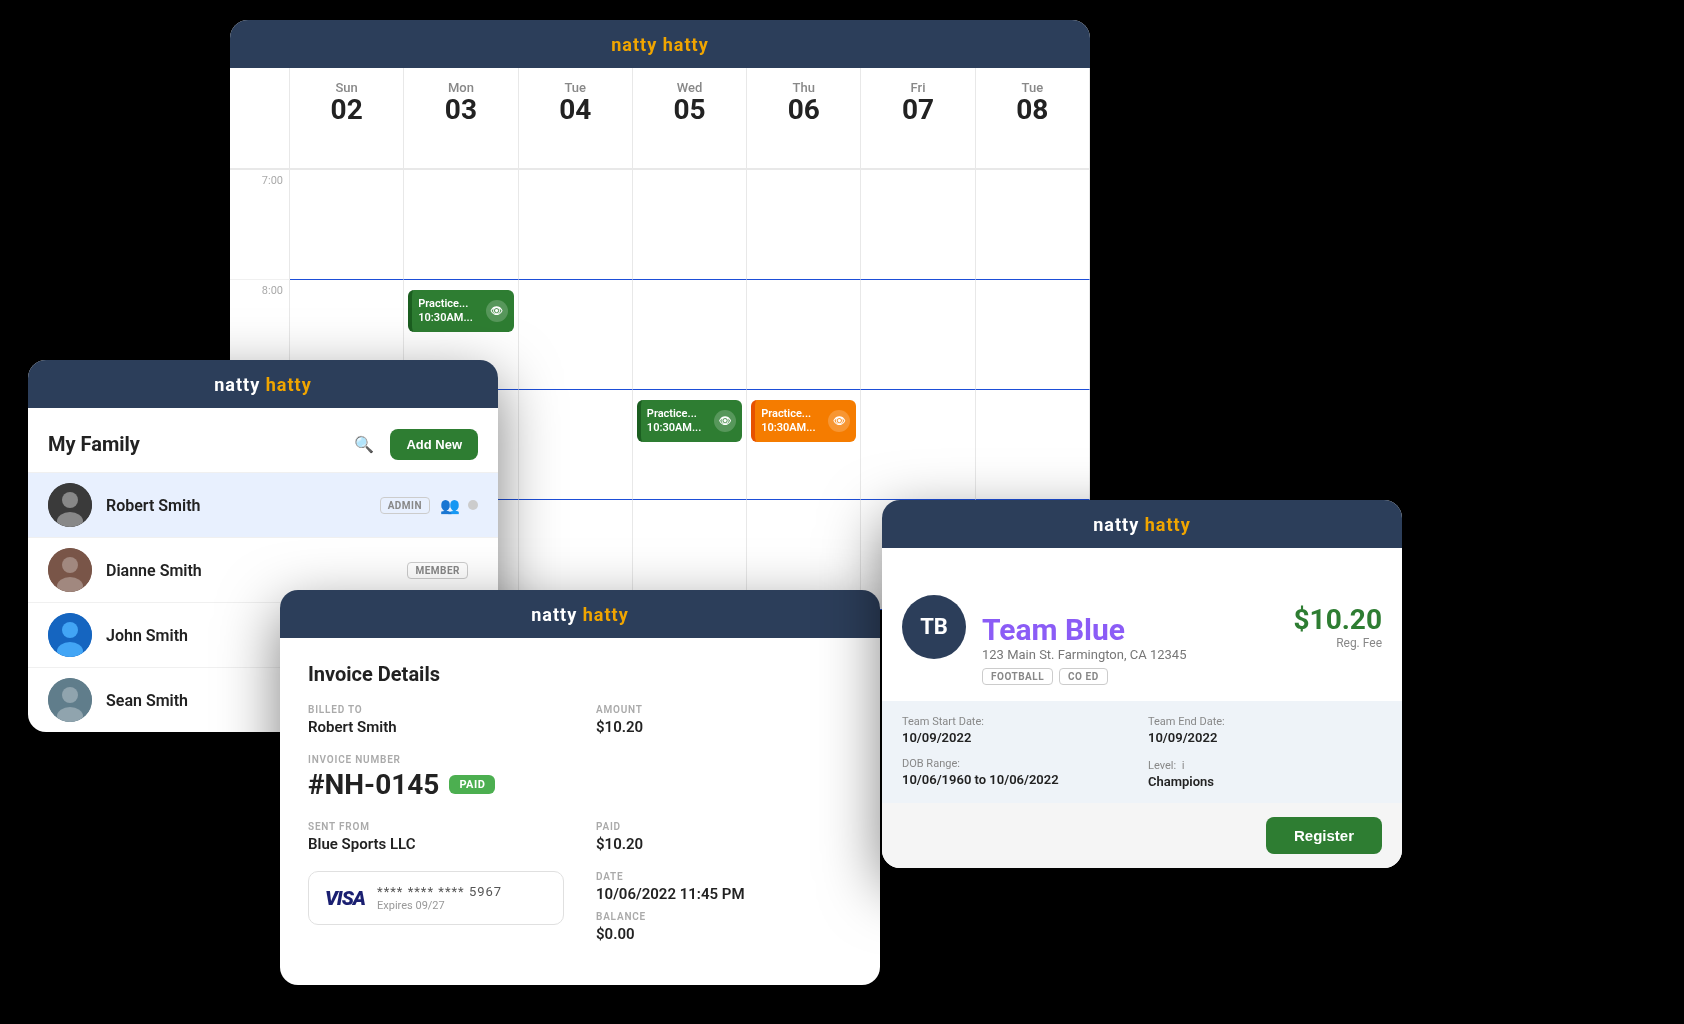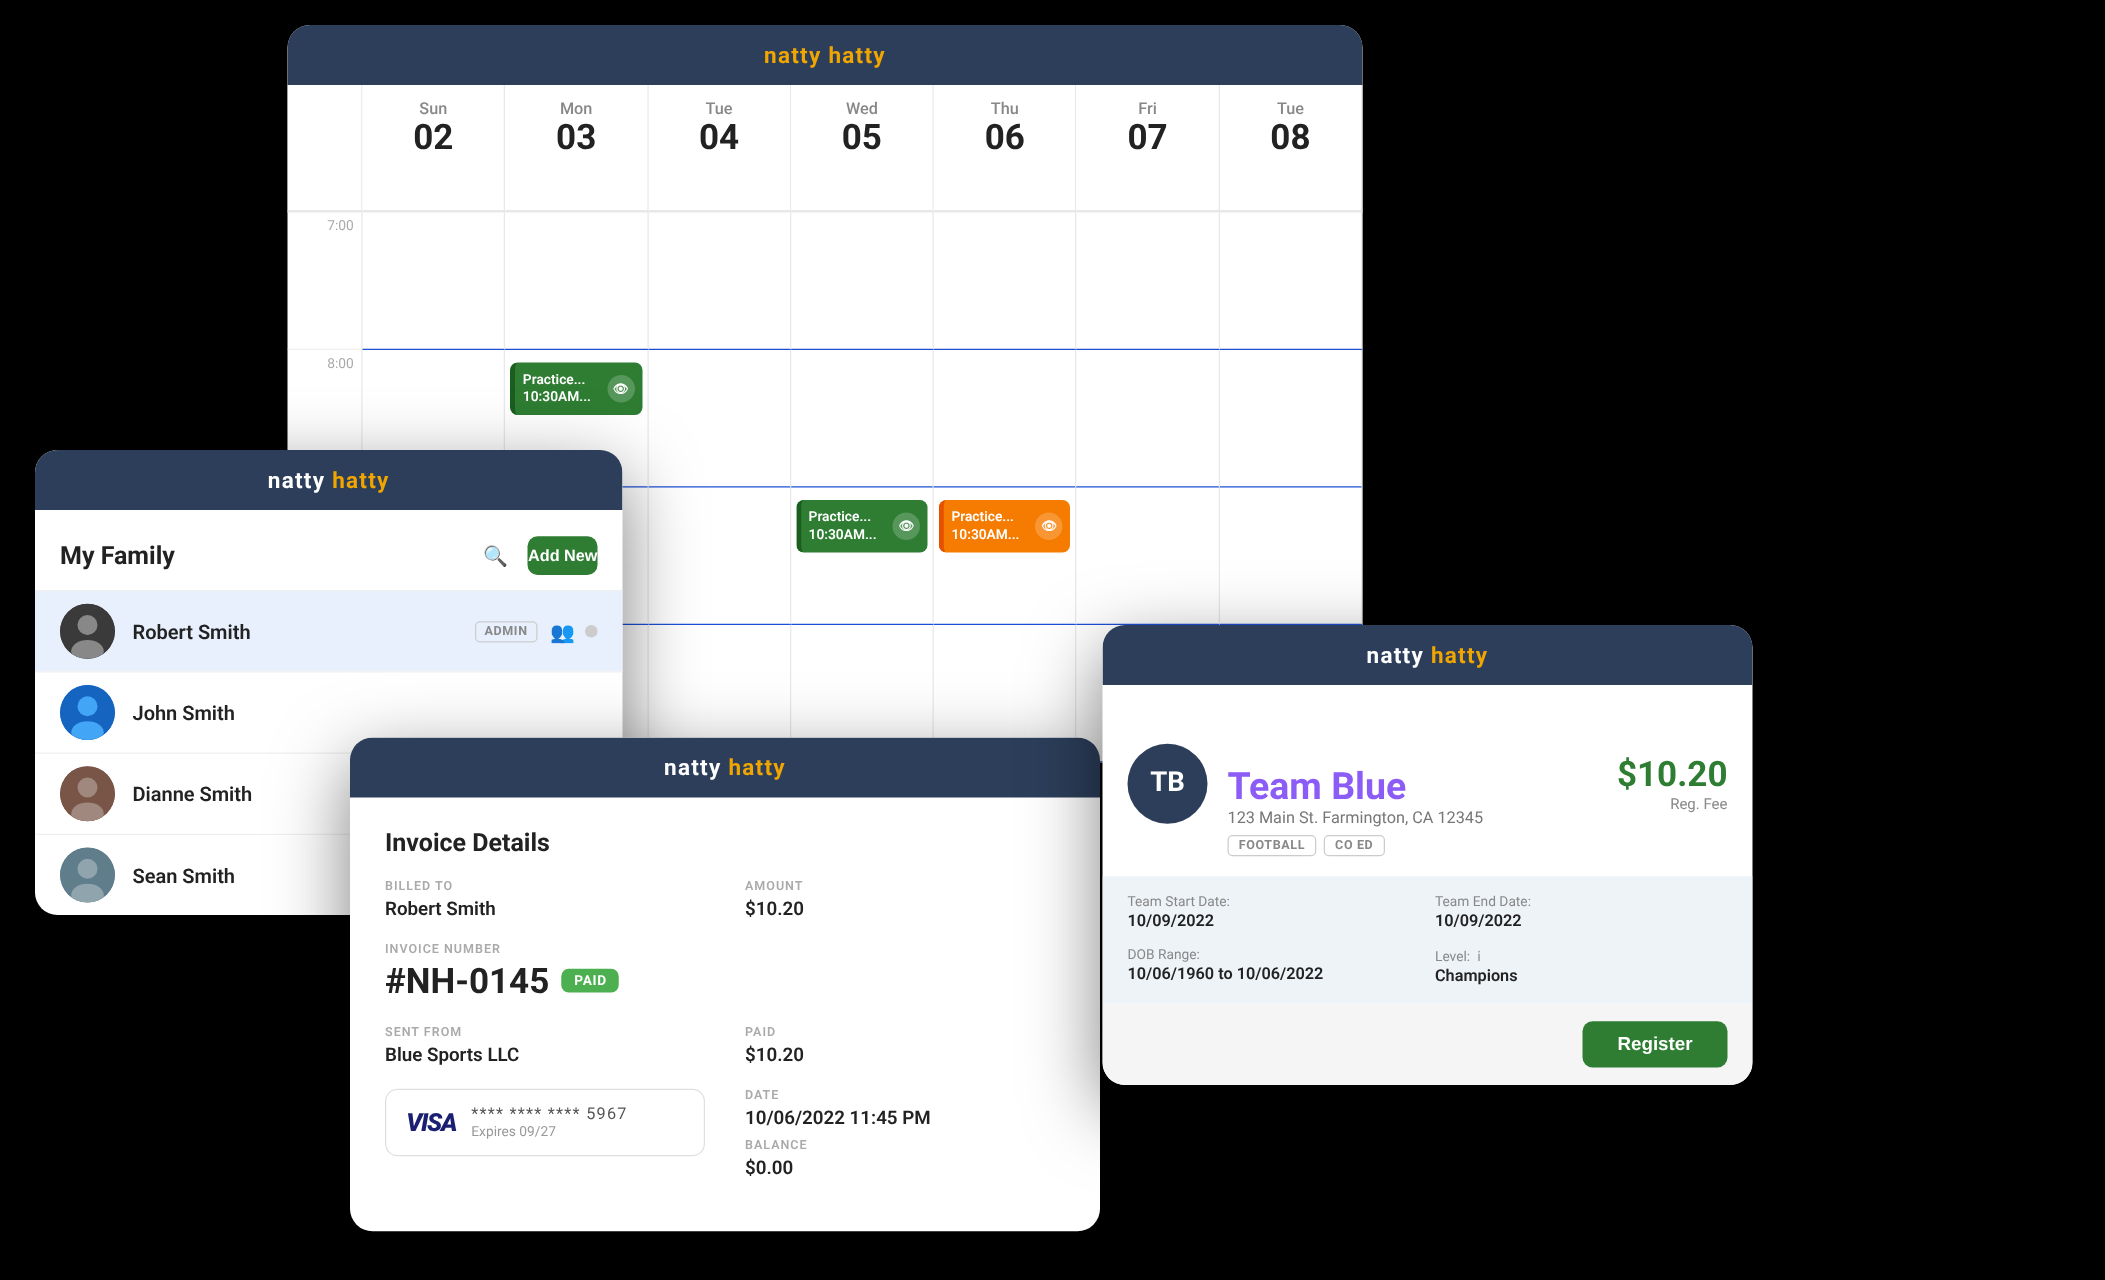--- a/index.html
+++ b/index.html
@@ -166,21 +166,21 @@
       justify-content: center;
       cursor: pointer;
       color: #555;
       font-size: 16px;
     }
     .add-new-btn {
       background: #2e7d32;
       color: #fff;
       border: none;
       border-radius: 8px;
-      padding: 8px 0;
+      padding: 8px 16px;
       font-size: 13px;
       font-weight: 700;
       cursor: pointer;
     }
 
     .family-member-row {
       display: flex;
       align-items: center;
       padding: 10px 20px;
       cursor: pointer;
@@ -556,40 +556,40 @@
         </svg>
     </div>
     <span class="member-name">Robert Smith</span>
     <span class="member-badge">ADMIN</span>
     <span class="member-icon">👥</span>
     <div class="member-dot"></div>
   </div>
 
 
   <div class="family-member-row">
+    <div class="member-avatar av-brown">
+      <svg width="44" height="44" viewBox="0 0 44 44">
+          <circle cx="22" cy="22" r="22" fill="#795548"></circle>
+          <circle cx="22" cy="17" r="8" fill="#a1887f"></circle>
+          <ellipse cx="22" cy="38" rx="13" ry="9" fill="#a1887f"></ellipse>
+        </svg>
+    </div>
+    <span class="member-name">Dianne Smith</span>
+    <span class="member-badge">MEMBER</span>
+  </div>
+
+  <div class="family-member-row">
     <div class="member-avatar av-blue">
       <svg width="44" height="44" viewBox="0 0 44 44">
           <circle cx="22" cy="22" r="22" fill="#1565c0"></circle>
           <circle cx="22" cy="17" r="8" fill="#42a5f5"></circle>
           <ellipse cx="22" cy="38" rx="13" ry="9" fill="#42a5f5"></ellipse>
         </svg>
     </div>
     <span class="member-name">John Smith</span>
-  </div>
-
-  <div class="family-member-row">
-    <div class="member-avatar av-brown">
-      <svg width="44" height="44" viewBox="0 0 44 44">
-          <circle cx="22" cy="22" r="22" fill="#795548"></circle>
-          <circle cx="22" cy="17" r="8" fill="#a1887f"></circle>
-          <ellipse cx="22" cy="38" rx="13" ry="9" fill="#a1887f"></ellipse>
-        </svg>
-    </div>
-    <span class="member-name">Dianne Smith</span>
-    <span class="member-badge">MEMBER</span>
   </div>
 
   <div class="family-member-row">
     <div class="member-avatar av-gray">
       <svg width="44" height="44" viewBox="0 0 44 44">
           <circle cx="22" cy="22" r="22" fill="#607d8b"></circle>
           <circle cx="22" cy="17" r="8" fill="#90a4ae"></circle>
           <ellipse cx="22" cy="38" rx="13" ry="9" fill="#90a4ae"></ellipse>
         </svg>
     </div>

